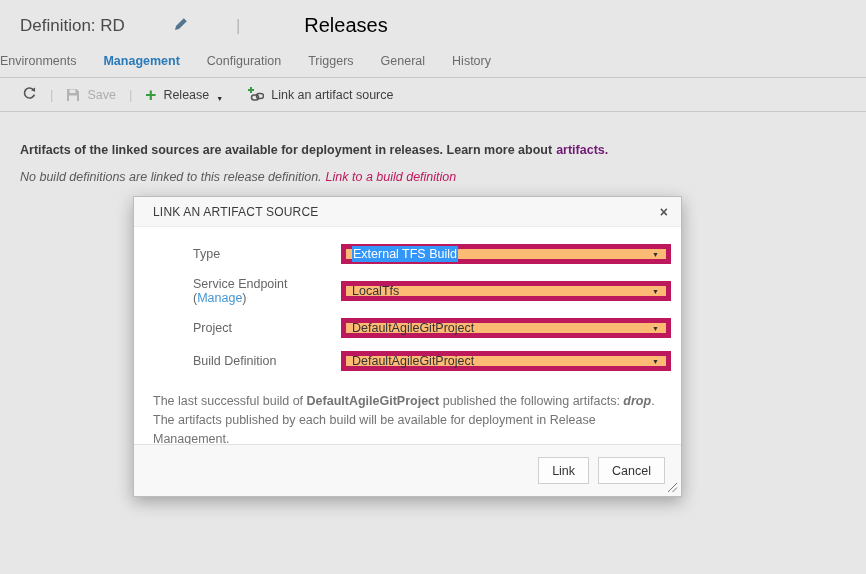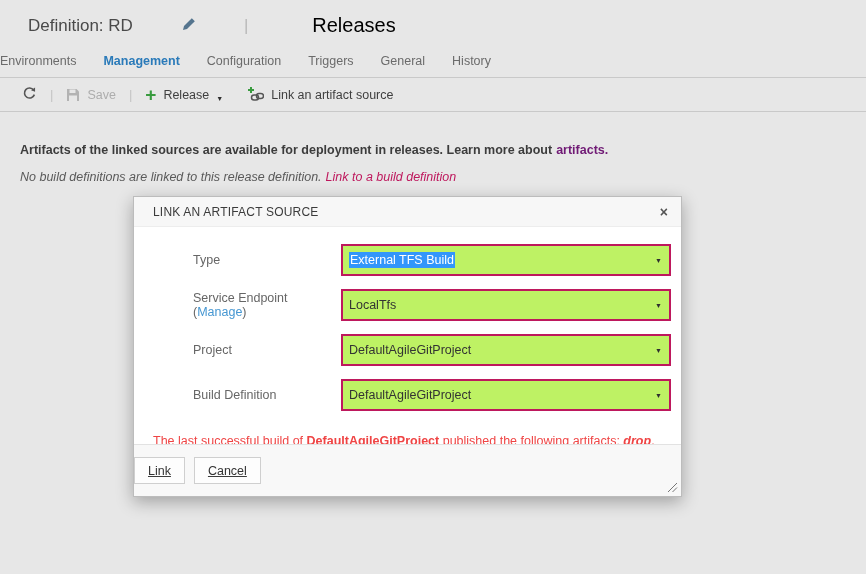--- a/index.html
+++ b/index.html
@@ -5,21 +5,21 @@
   * { margin:0; padding:0; box-sizing:border-box; }
   html,body { width:866px; height:574px; }
   body {
     font-family: "Liberation Sans", sans-serif;
     background:#e7e7e7;
     position:relative;
     overflow:hidden;
     color:#3c3c3c;
   }
   
-  .titlebar { padding:14px 0 0 28px; display:flex; align-items:center;gap:35px; }
+  .titlebar { padding:14px 0 0 20px; display:flex; align-items:center;gap:35px; }
   .page-title { font-size:17px; color:#4a4a4a; }
   .pencil-btn { margin-left:13px; display:inline-flex; align-items:center; cursor:pointer; }
   .title-sep { color:#b8b8b8; font-size:17px; margin:0 9px 0 12px; font-weight:300; }
   .releases-link { font-size:20px; color:#000000; text-decoration:none; cursor:pointer;margin-left:20px; }
 
   
   .tabs { display:flex; gap:27px; margin-top:17px; padding-bottom:9px; }
   .tab { font-size:12.5px; color:#6b6b6b; cursor:pointer; }
   .tab.active { color:#2a7ab9; font-weight:bold; }
 
@@ -52,39 +52,39 @@
     padding:0 13px 0 19px; border-bottom:1px solid #ededed;
   }
   .dialog-title { flex:1; font-size:12px; color:#3b3b3b; letter-spacing:0.2px; }
   .dialog-close { color:#555; font-size:14px; font-weight:bold; cursor:pointer; line-height:14px; }
 
   .dialog-body { padding:17px 10px 0 19px; }
   .field-row { display:flex; align-items:center; margin-bottom:13px;margin-left:40px; }
   .field-row label { width:148px; flex:0 0 148px; font-size:12.5px; color:#666; }
   .field-row label a { color:#4697d2; text-decoration:none; cursor:pointer; }
   .combo {
-    flex:1; height:32px; border:2px solid #be185d; background:#bef264;
+    flex:1; height:20px; border:5px solid #be185d; background:#fdba74;
     display:flex; align-items:center; justify-content:space-between;
     padding:0 7px 0 6px; font-size:12.5px; color:#333; cursor:pointer;
   }
   .combo .caret { font-size:7px; color:#2f2f2f; }
   .sel-text { background:#3296fb; color:#fff; padding:1px 1px; }
 
   .dialog-info {
-    margin:21px 1px 0 0; font-size:12.5px; color:#ef4444; line-height:19px;
+    margin:21px 1px 0 0; font-size:12.5px; color:#737373; line-height:19px;
     max-width:508px;
   }
   .dialog-info b { font-weight:bold; }
   .dialog-info .bi { font-weight:bold; font-style:italic; }
 
   .dialog-footer {
     position:absolute; left:0; right:0; bottom:0; height:52px;
     background:#f8f8f8; border-top:1px solid #e2e2e2;
-    display:flex; align-items:center; 
-    padding-right:16px; gap:9px;text-decoration:underline;
+    display:flex; align-items:center; justify-content:flex-end;
+    padding-right:16px; gap:9px;
   }
   .btn {
     height:27px; background:#fdfdfd; border:1px solid #cfcfcf;
     font-family:"Liberation Sans",sans-serif; font-size:12.5px; color:#333;
     padding:0 13px; cursor:pointer;
   }
   .resize-grip { position:absolute; right:3px; bottom:3px; cursor:nwse-resize; display:flex; }
 </style>
 </head>
 <body>

